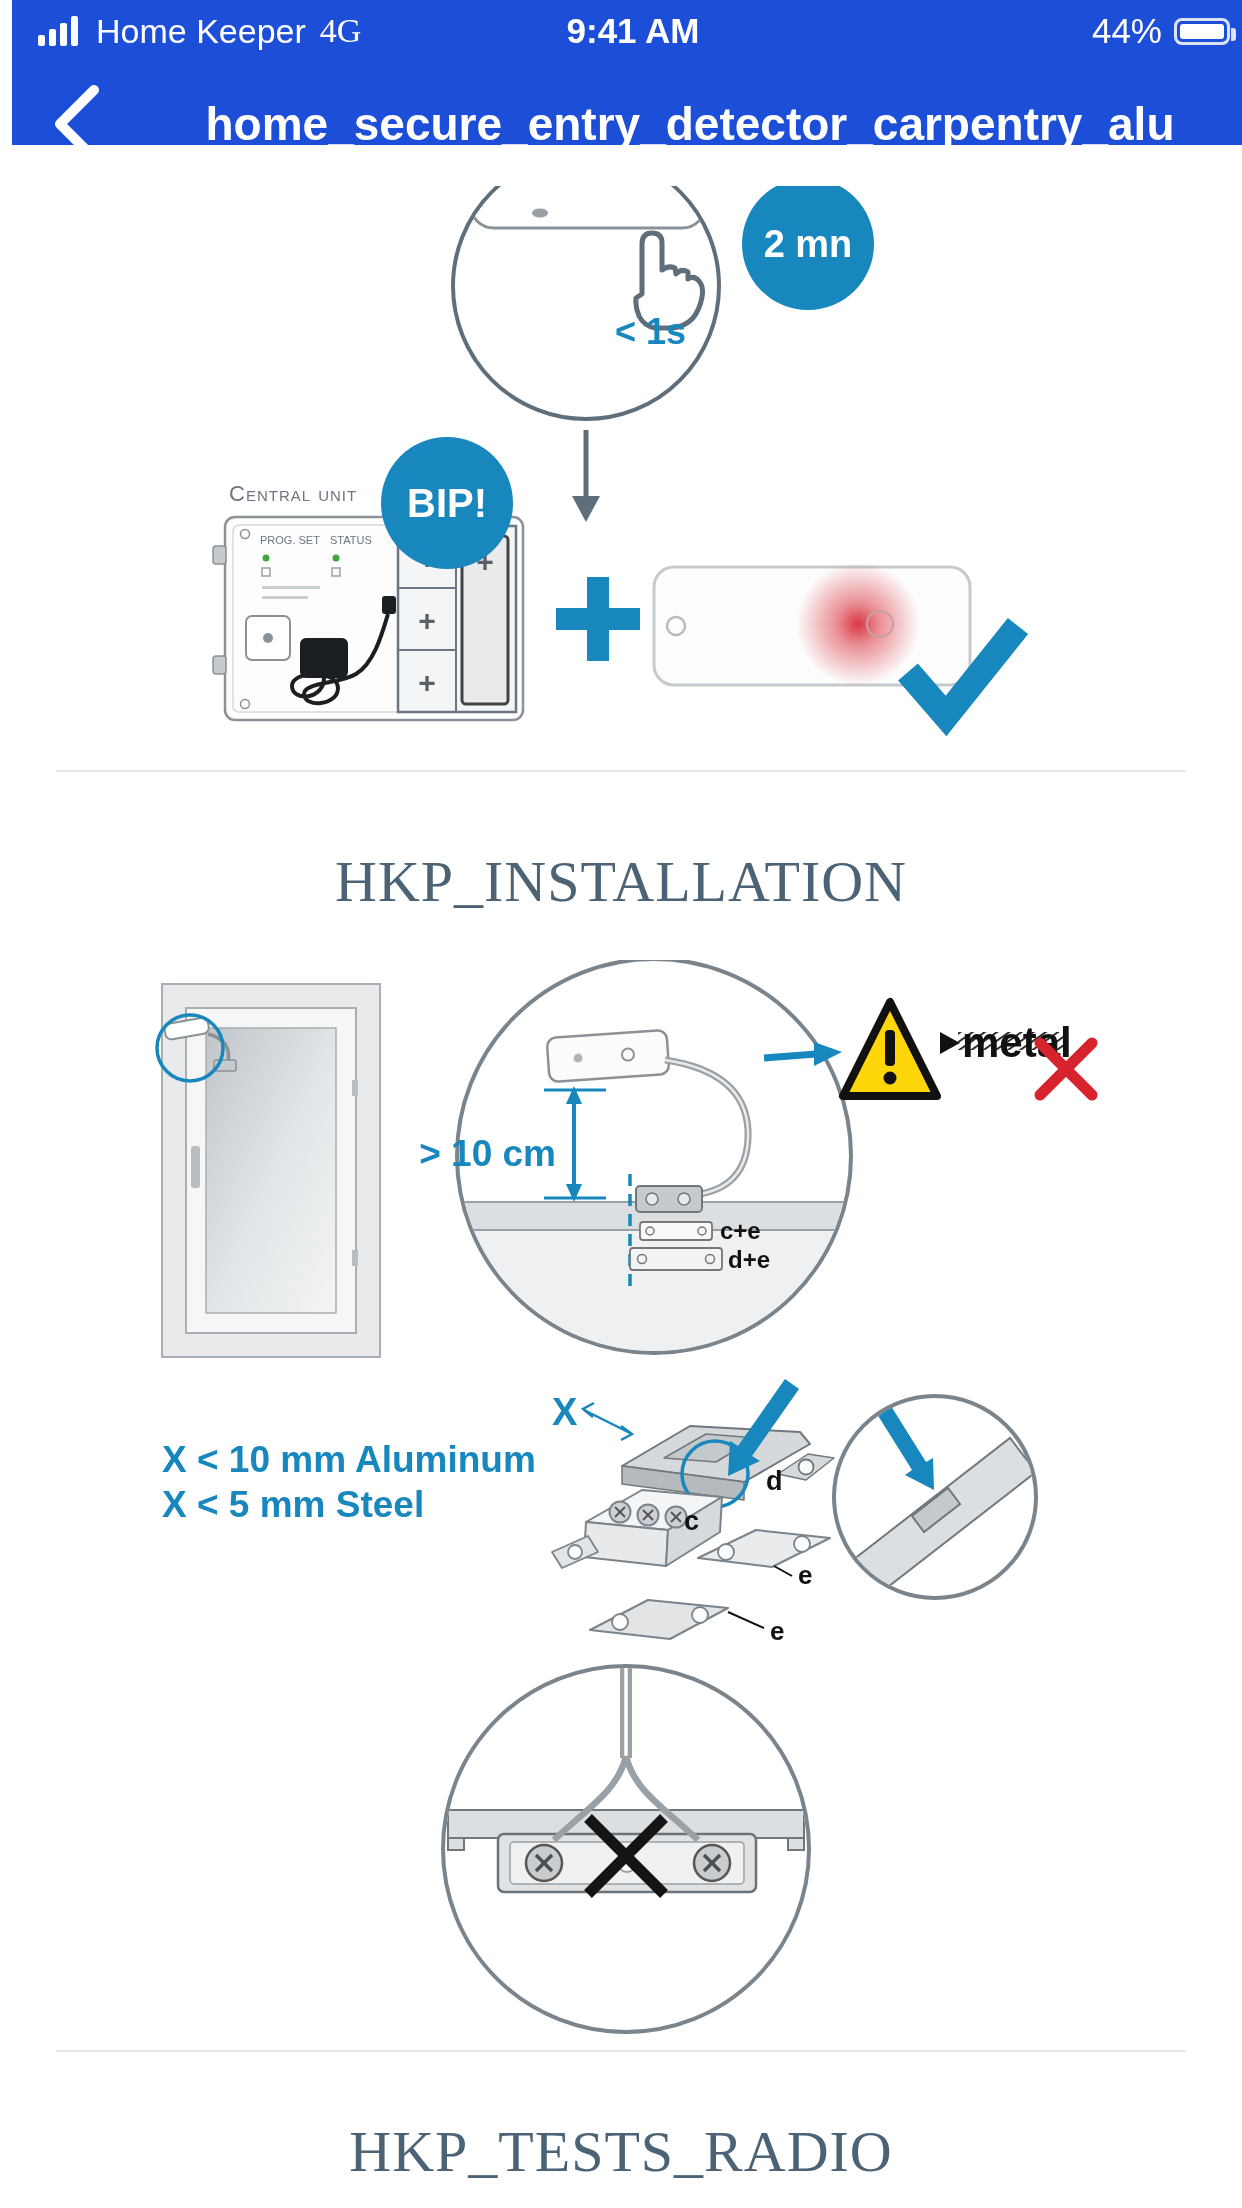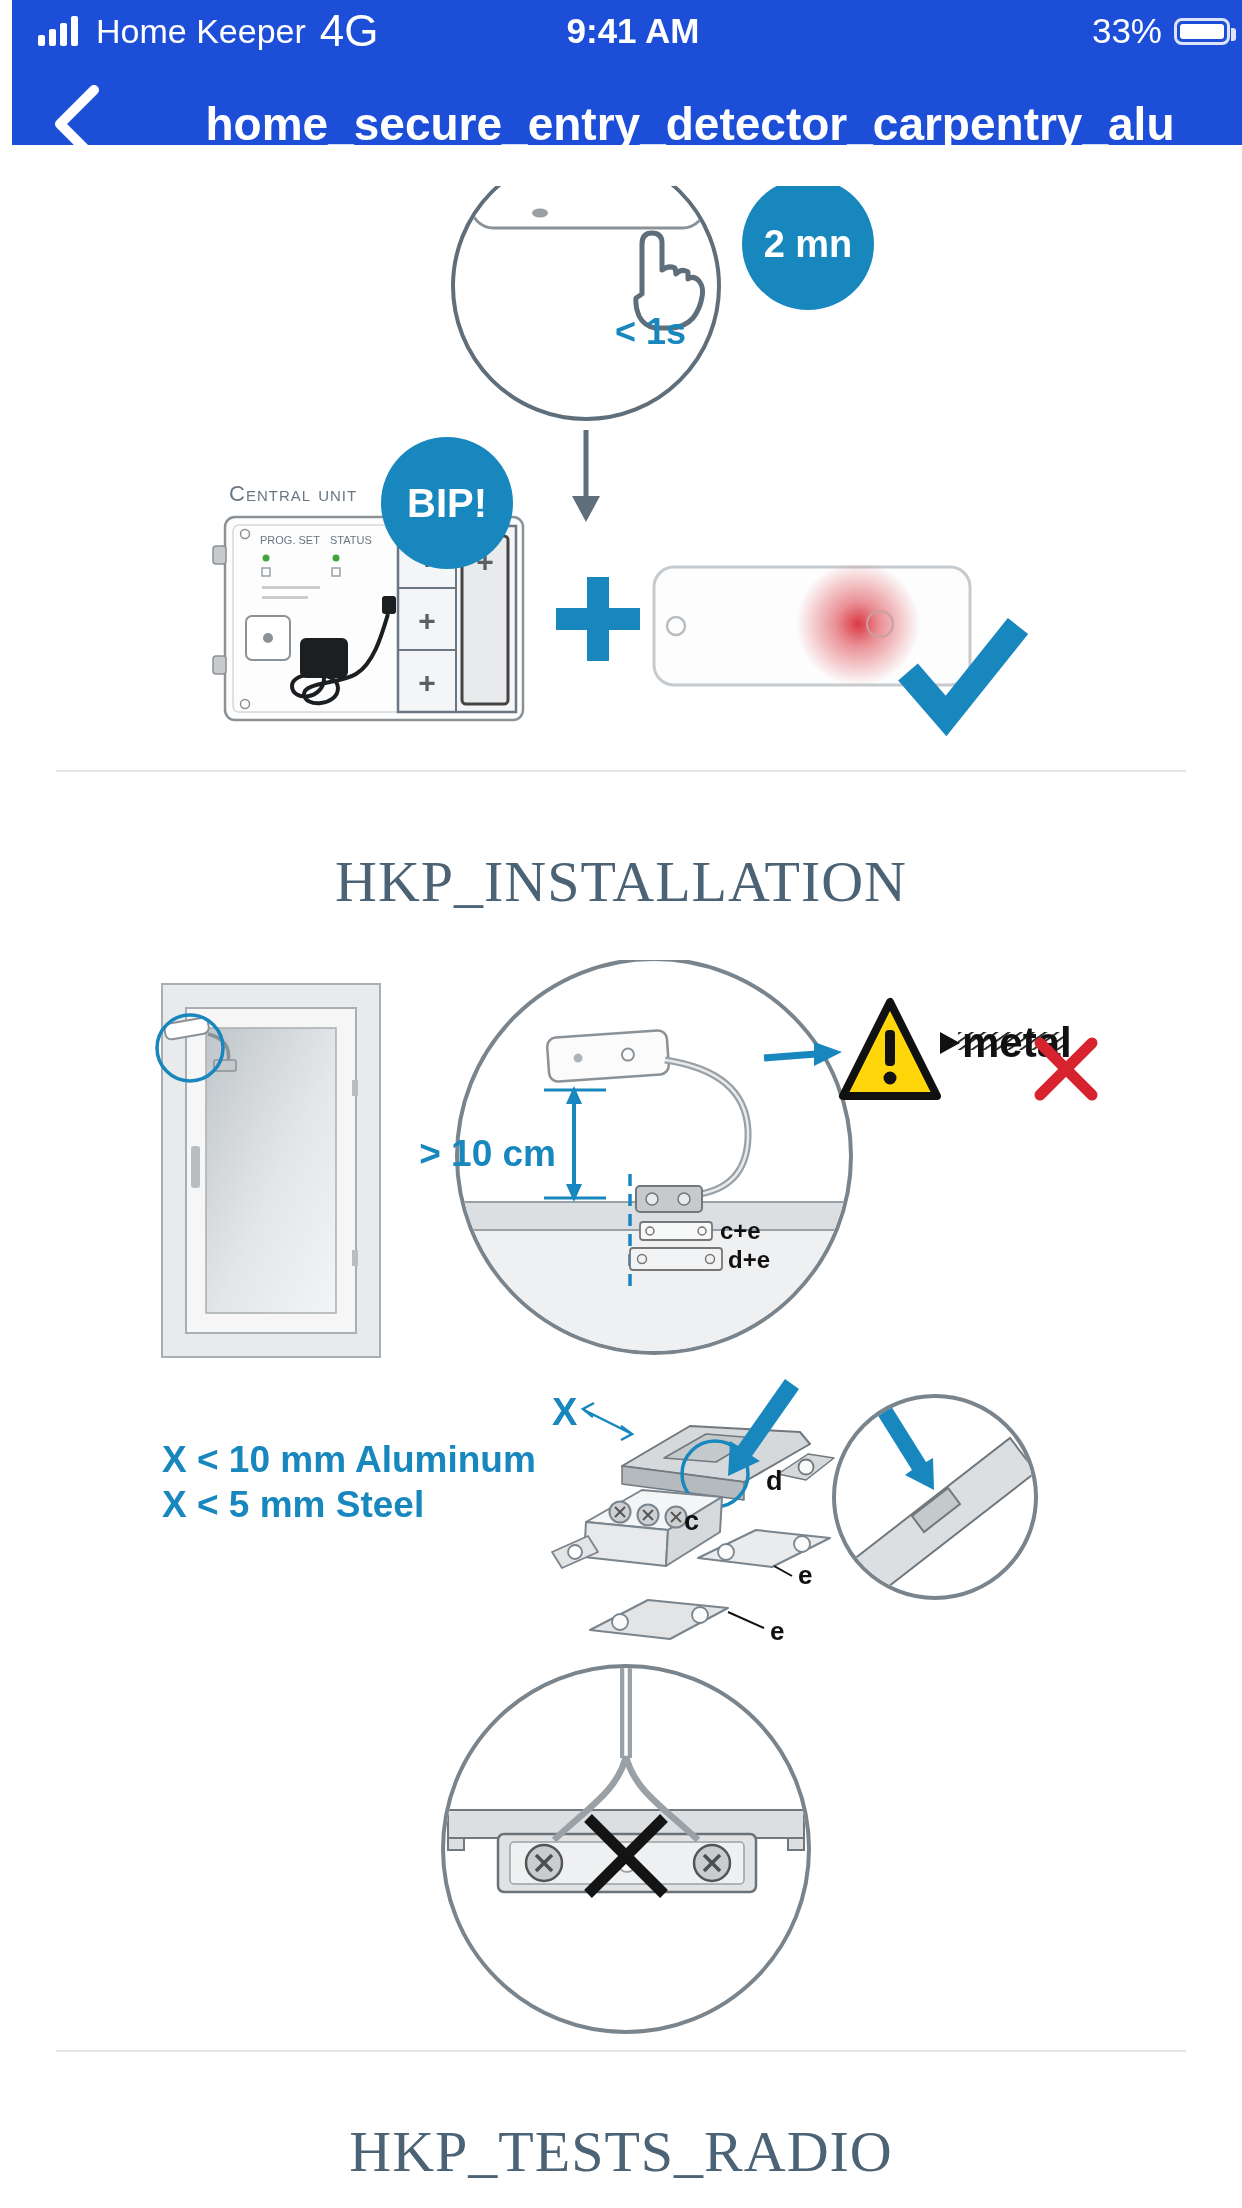--- a/index.html
+++ b/index.html
@@ -5,21 +5,21 @@
   * { margin:0; padding:0; box-sizing:border-box; }
   html,body { width:1242px; height:2208px; }
   body { position:relative; overflow:hidden; background:#fff; font-family:"Liberation Sans", sans-serif; }
   svg text { font-family:"Liberation Sans", sans-serif; }
 
   .header { position:absolute; top:0; left:0; width:1242px; height:145px; background:#1d4ed8; z-index:5;margin-left:12px; }
 
   .status-bar { position:absolute; top:0; left:0; width:100%; height:62px; color:#fff; }
   .sb-left { position:absolute; left:26px; top:0; height:62px; display:flex; align-items:center; gap:14px; }
   .sb-carrier { font-size:34px; }
-  .sb-network { font-size:44px; }
+  .sb-network { font-size:34px;font-family:Liberation Serif, serif; }
   .sb-time { position:absolute; left:0; right:0; top:0; height:62px; display:flex; align-items:center; justify-content:center; font-size:35px; font-weight:bold; }
   .sb-right { position:absolute; right:24px; top:0; height:62px; display:flex; align-items:center; gap:12px; font-size:35px; }
   .battery { position:relative; width:56px; height:27px; border:3px solid rgba(255,255,255,.85); border-radius:8px; }
   .battery .fill { position:absolute; top:3px; left:3px; right:3px; bottom:3px; background:#fff; border-radius:3px; }
   .battery .nub { position:absolute; right:-9px; top:7px; width:5px; height:13px; background:rgba(255,255,255,.85); border-radius:0 3px 3px 0; }
 
   .nav-bar { position:absolute; top:62px; left:0; width:100%; height:124px; }
   .back-button { position:absolute; left:26px; top:18px; width:78px; height:90px; background:none; border:none; cursor:pointer; }
   .nav-title { position:absolute; left:130px; right:16px; top:0; height:124px; display:flex; align-items:center; justify-content:center; color:#fff; font-size:46px; font-weight:bold; white-space:nowrap; overflow:hidden;text-align:right; }
 
@@ -45,21 +45,21 @@
         <rect x="0" y="19" width="7" height="11" rx="2" fill="#fff"></rect>
         <rect x="11" y="13" width="7" height="17" rx="2" fill="#fff"></rect>
         <rect x="22" y="7" width="7" height="23" rx="2" fill="#fff"></rect>
         <rect x="33" y="0" width="7" height="30" rx="2" fill="#fff"></rect>
       </svg>
       <span class="sb-carrier">Home Keeper</span>
       <span class="sb-network">4G</span>
     </div>
     <div class="sb-time">9:41 AM</div>
     <div class="sb-right">
-      <span>33%</span>
+      <span>44%</span>
       <span class="battery">
           <span class="fill"></span>
           <span class="nub"></span>
         </span>
     </div>
   </div>
   <div class="nav-bar">
     <button class="back-button">
       <svg width="58" height="88" viewBox="0 0 58 88">
         <path d="M 46 10 L 12 44 L 46 78" fill="none" stroke="#fff" stroke-width="10" stroke-linecap="round" stroke-linejoin="round"></path>

